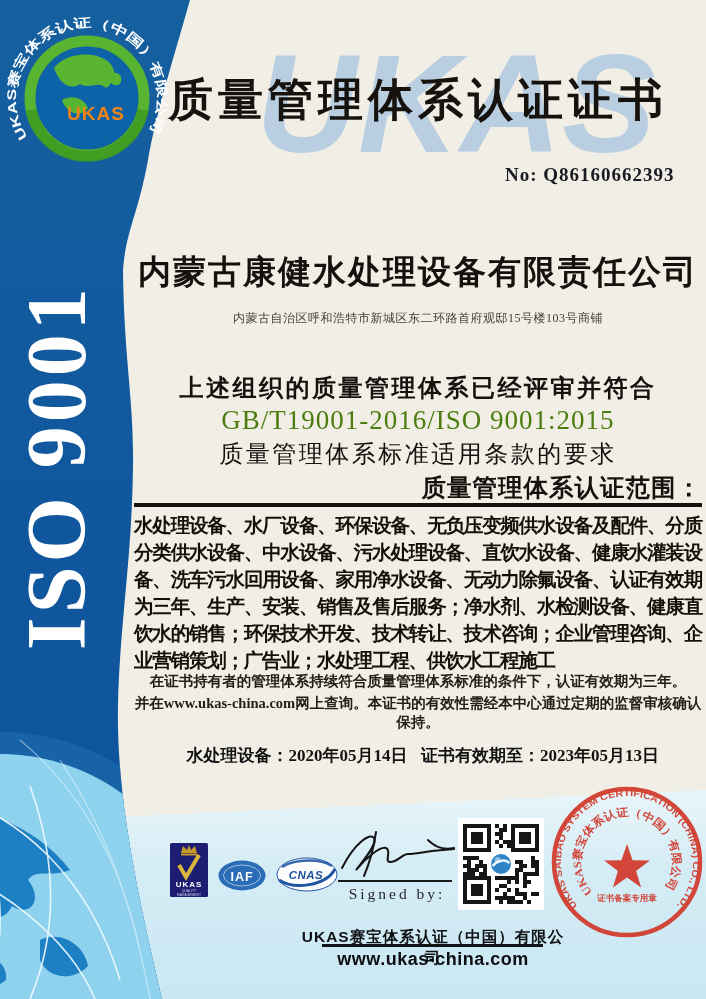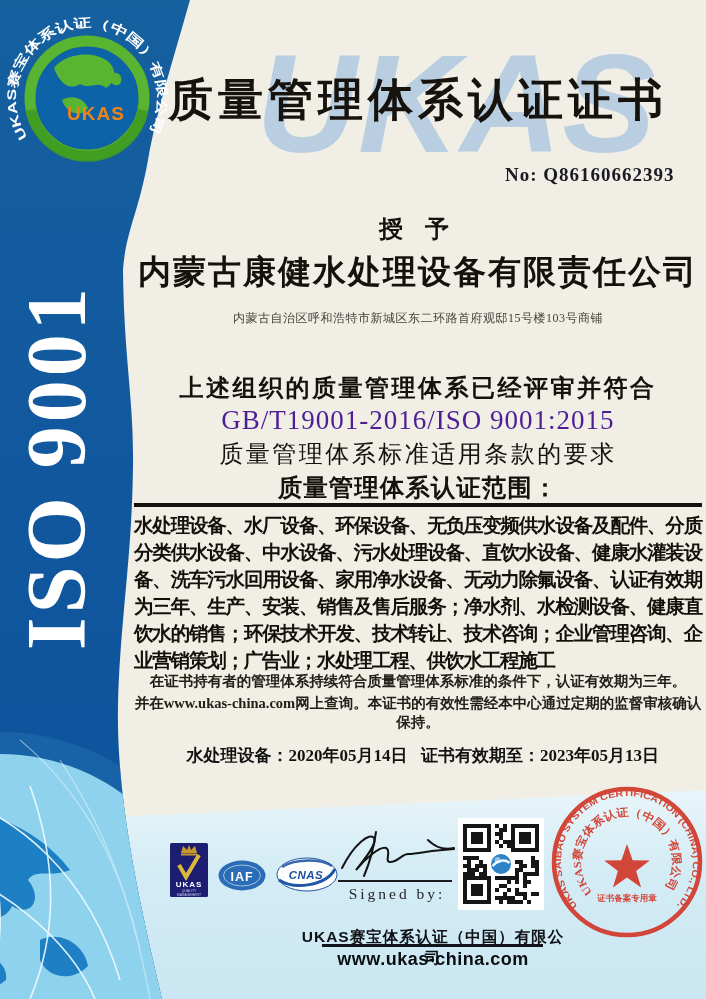--- a/index.html
+++ b/index.html
@@ -22,23 +22,23 @@
         font-style:italic;font-weight:900;font-size:140px;line-height:1;letter-spacing:1px;
         color:#b9cfe1;z-index:3;}
   #title{top:70px;font-size:45px;font-weight:700;letter-spacing:5px;color:#16130e;z-index:4;}
   #certno{position:absolute;left:505px;top:164px;font-size:19px;font-weight:700;letter-spacing:1px;
         color:#1a1a22;z-index:4;}
   .z4{z-index:4;}
   #awarded{top:213px;font-size:24px;font-weight:700;letter-spacing:8px;}
   #company{top:250px;font-size:33px;font-weight:700;letter-spacing:2px;}
   #address{top:310px;font-size:12px;letter-spacing:0.5px;color:#45413a;}
   #st1{top:372px;font-size:24px;font-weight:700;letter-spacing:2.5px;}
-  #gbline{top:405px;font-size:27px;font-weight:400;letter-spacing:1px;color:#4c1d95;text-align:center;}
+  #gbline{top:405px;font-size:27px;font-weight:400;letter-spacing:1px;color:#4d7c0f;text-align:center;}
   #st2{top:438px;font-size:24px;font-weight:400;letter-spacing:2.5px;}
-  #scopeh{top:471px;font-size:24.5px;font-weight:700;letter-spacing:1px;}
+  #scopeh{top:471px;font-size:24.5px;font-weight:700;letter-spacing:1px;text-align:right;}
   #rule{left:134px;top:503px;width:568px;height:4px;background:#13110d;z-index:4;}
   #scope{left:134px;top:512px;width:568px;text-align:justify;font-family:"Liberation Sans","DejaVu Sans",sans-serif;
         font-weight:700;font-size:19.5px;letter-spacing:-1.2px;line-height:27px;color:#121009;z-index:4;}
   #fine1{top:672px;font-size:14.5px;font-weight:700;color:#23201a;}
   #fine2{top:694px;font-size:14.5px;font-weight:700;color:#23201a;}
   .dateline{position:absolute;top:744px;width:250px;text-align:center;font-size:17px;z-index:4;white-space:nowrap;}
   .dlabel{font-family:"Liberation Sans","DejaVu Sans",sans-serif;font-weight:700;color:#111;}
   .dvalue{font-weight:700;color:#15130f;}
   #date1{left:172px;} #date2{left:415px;}
   
@@ -116,21 +116,20 @@
     <text x="94" y="110" font-family="Liberation Sans, DejaVu Sans, sans-serif" font-size="19" font-weight="bold" letter-spacing="1" fill="#ef8316" text-anchor="middle">UKAS</text>
     <text font-family="Liberation Sans, DejaVu Sans, sans-serif" font-size="12.5" font-weight="bold" fill="#ffffff">
       <textPath href="#ringpath" startOffset="8" textLength="300" lengthAdjust="spacingAndGlyphs">UKAS赛宝体系认证（中国）有限公司</textPath>
     </text>
   </svg>
 
   <div id="watermark">UKAS</div>
   <div id="title" class="ctext">质量管理体系认证证书</div>
   <div id="certno">No: Q86160662393</div>
 
-  <div id="awarded" class="ctext z4">授 予</div>
   <div id="company" class="ctext z4">内蒙古康健水处理设备有限责任公司</div>
   <div id="address" class="ctext z4">内蒙古自治区呼和浩特市新城区东二环路首府观邸15号楼103号商铺</div>
   <div id="st1" class="ctext z4">上述组织的质量管理体系已经评审并符合</div>
   <div id="gbline" class="ctext z4">GB/T19001-2016/ISO 9001:2015</div>
   <div id="st2" class="ctext z4">质量管理体系标准适用条款的要求</div>
   <div id="scopeh" class="ctext z4">质量管理体系认证范围：</div>
   <div id="rule" class="abs"></div>
   <div id="scope" class="abs">水处理设备、水厂设备、环保设备、无负压变频供水设备及配件、分质分类供水设备、中水设备、污水处理设备、直饮水设备、健康水灌装设备、洗车污水回用设备、家用净水设备、无动力除氟设备、认证有效期为三年、生产、安装、销售及售后服务；净水剂、水检测设备、健康直饮水的销售；环保技术开发、技术转让、技术咨询；企业管理咨询、企业营销策划；广告业；水处理工程、供饮水工程施工</div>
   <div id="fine2" class="ctext z4">并在www.ukas-china.com网上查询。本证书的有效性需经本中心通过定期的监督审核确认保持。</div>
   <div id="fine1" class="ctext z4">在证书持有者的管理体系持续符合质量管理体系标准的条件下，认证有效期为三年。</div>

